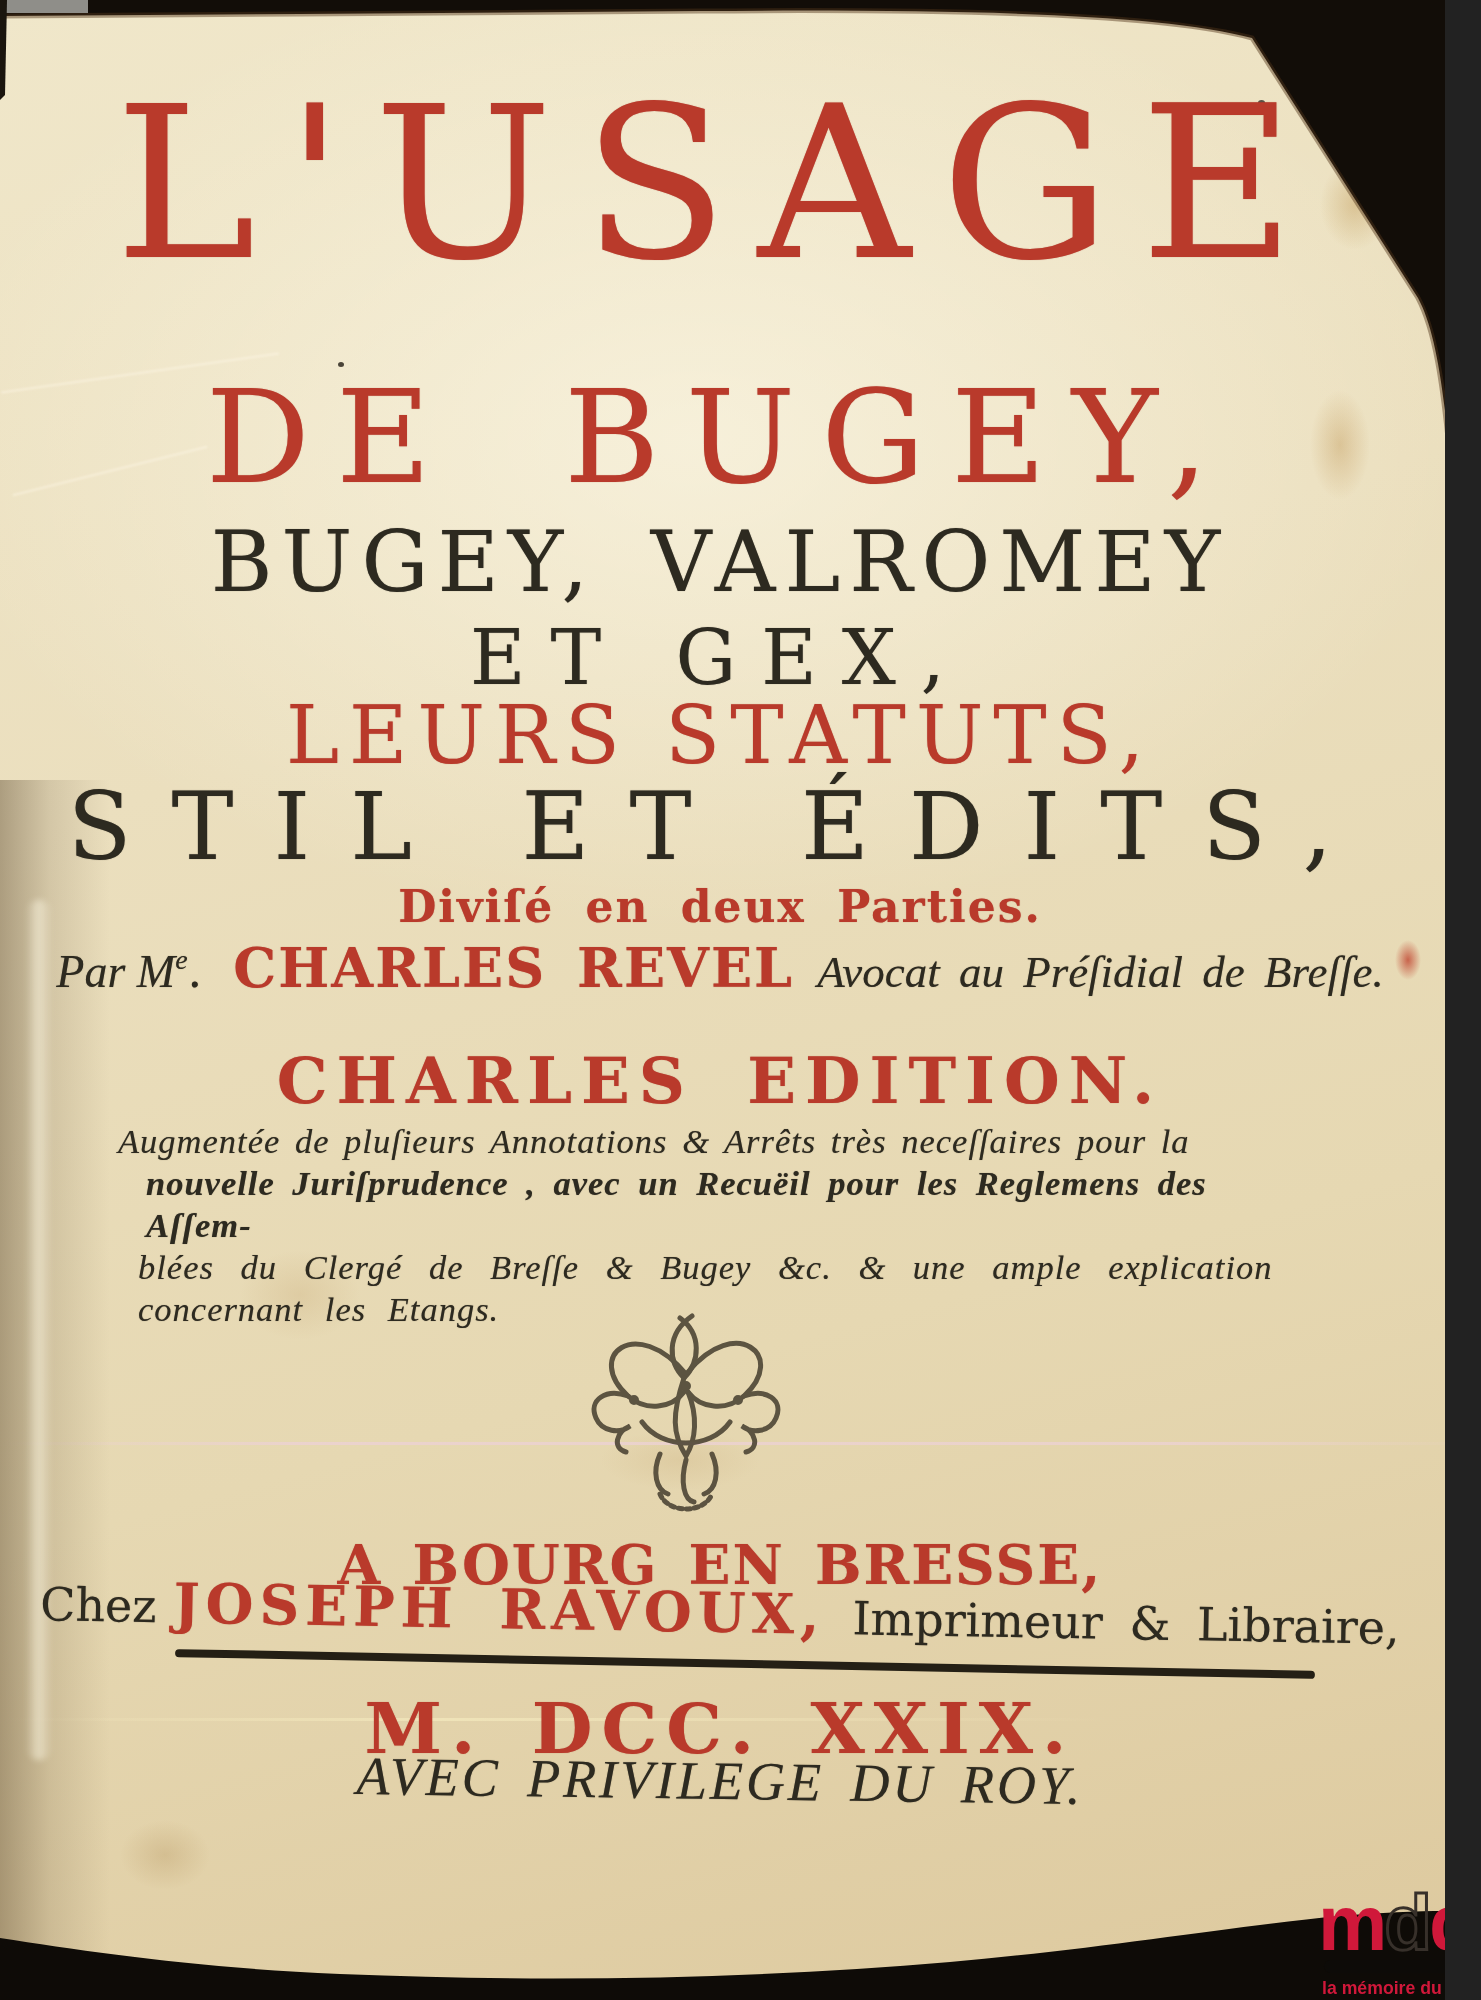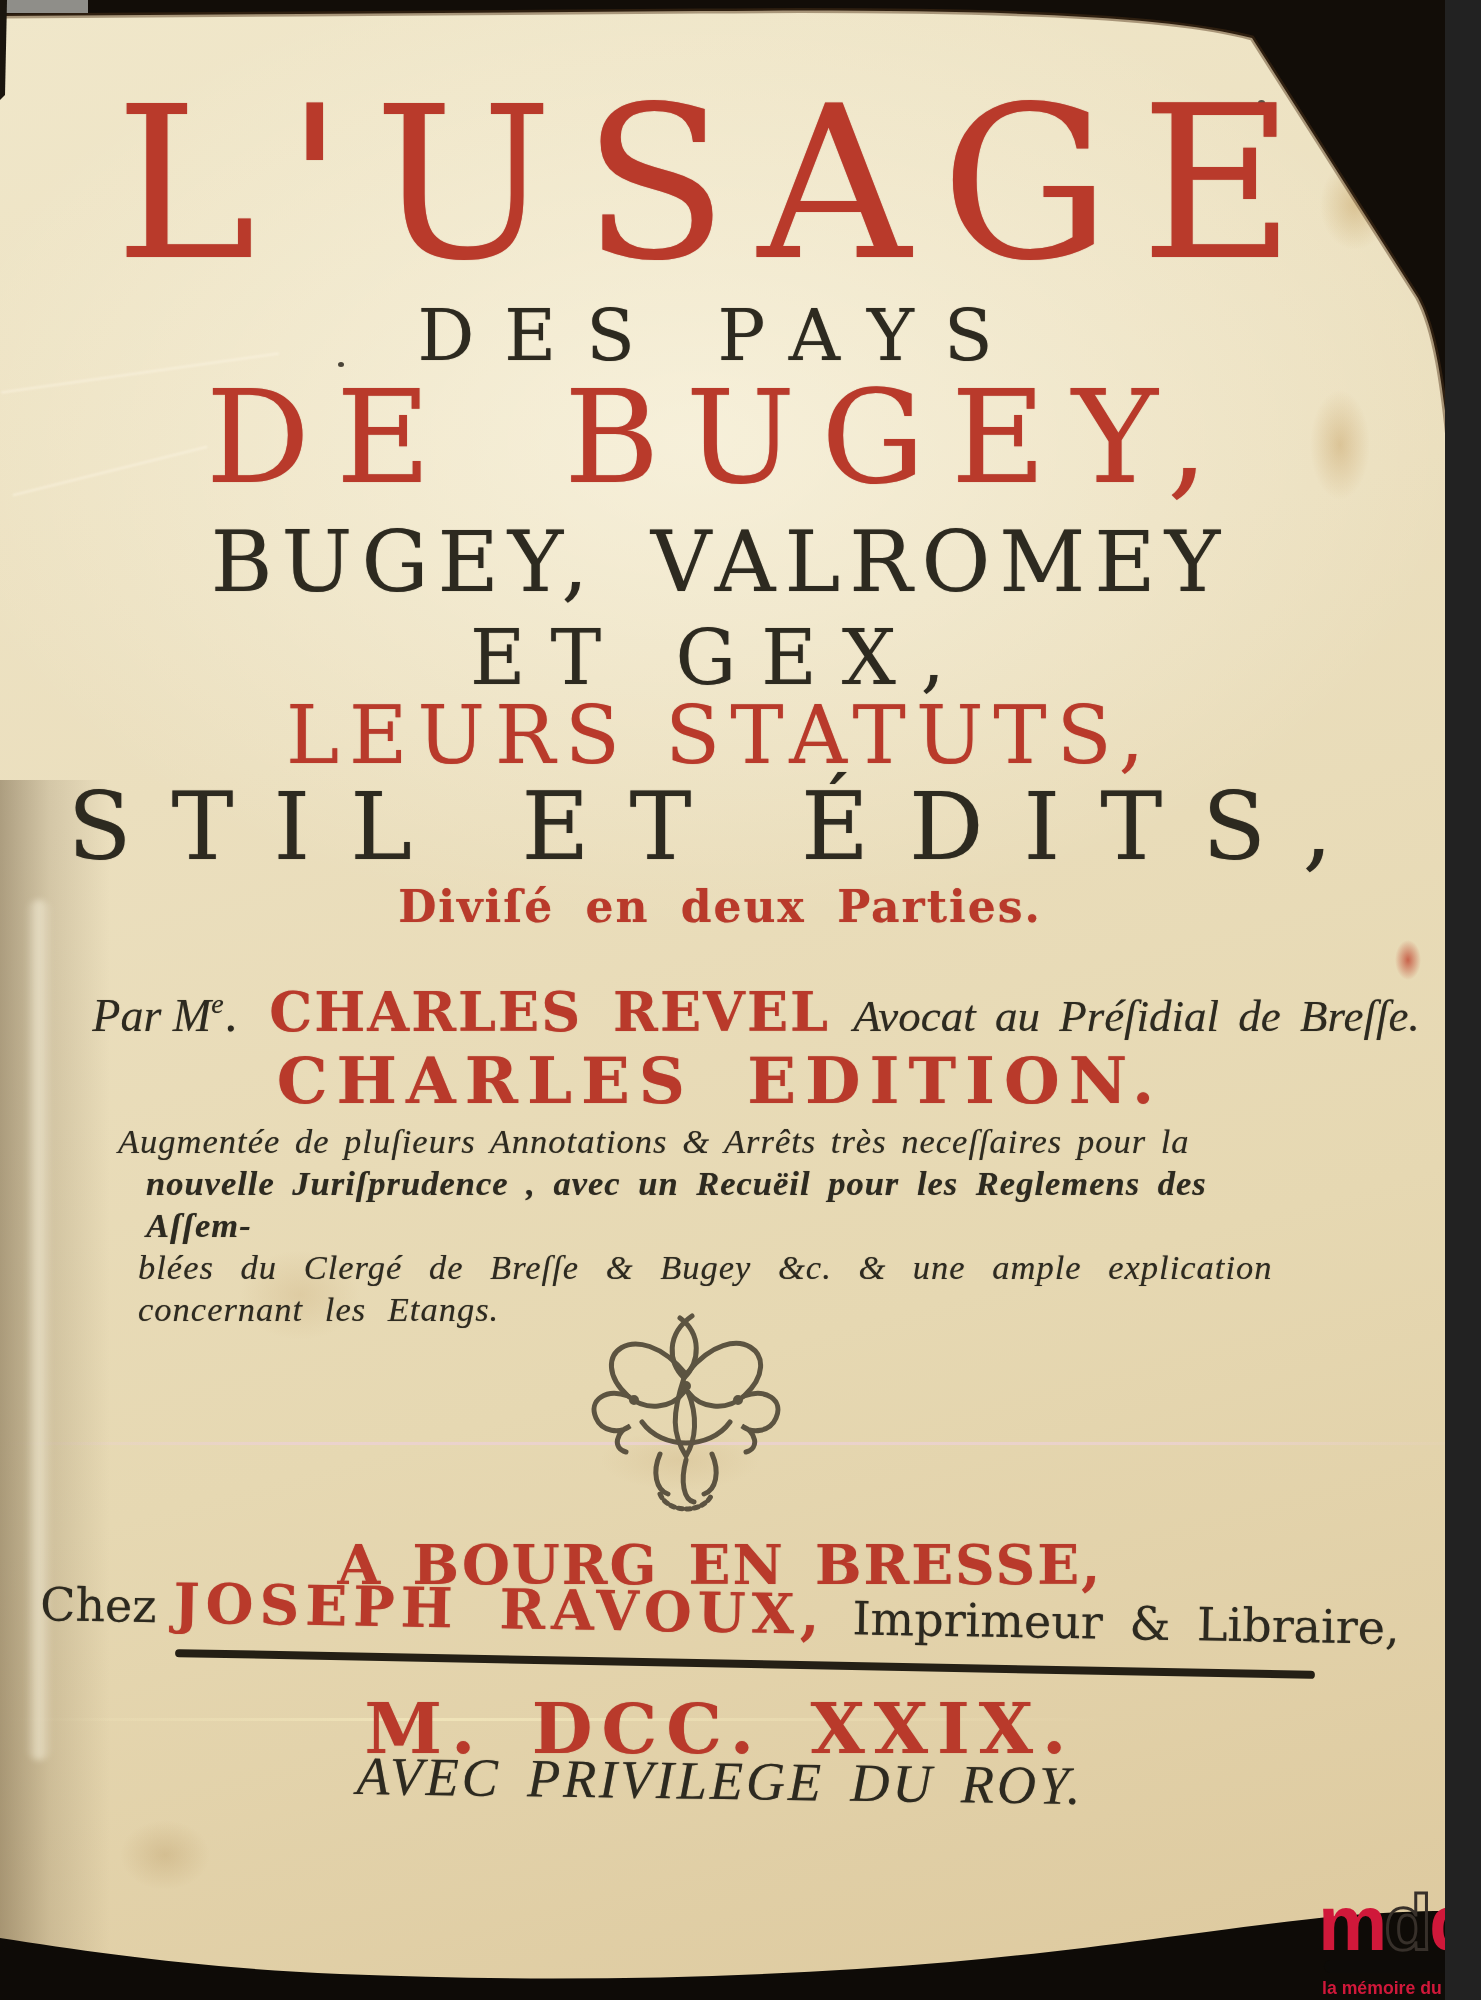--- a/index.html
+++ b/index.html
@@ -51,35 +51,34 @@
   <div class="crease" style="top:1442px;background:linear-gradient(to right,rgba(232,205,205,.0),rgba(236,210,210,.85) 20%,rgba(236,210,210,.8) 80%,rgba(232,205,205,0));"></div>
   <div class="crease" style="top:1718px;background:linear-gradient(to right,rgba(240,230,180,.0),rgba(244,234,190,.7) 30%,rgba(244,234,190,0) 75%);"></div>
   <div class="wrinkle" style="left:0;top:372px;width:280px;transform:rotate(-8deg);"></div>
   <div class="wrinkle" style="left:10px;top:470px;width:200px;transform:rotate(-14deg);"></div>
 
   <div class="gutter"></div>
   <div class="gutter-hi"></div>
 
   <div class="line red" style="top:78px;font-size:212px;letter-spacing:30px;">L'USAGE</div>
 
-  <div class="line blk" style="top:300px;font-size:71px;letter-spacing:30px;">DES PAYS</div>
 
   <div class="line red" style="top:372px;font-size:130px;letter-spacing:26px;word-spacing:40px;">DE BUGEY,</div>
 
   <div class="line blk" style="top:620px;font-size:76px;letter-spacing:25px;">ET GEX,</div>
 
   <div class="line blk" style="top:520px;font-size:84px;letter-spacing:9px;word-spacing:18px;">BUGEY, VALROMEY</div>
 
   <div class="line red" style="top:696px;font-size:80px;letter-spacing:10px;">LEURS STATUTS,</div>
 
   <div class="line blk" style="top:781px;font-size:93px;letter-spacing:40px;">STIL ET ÉDITS,</div>
 
   <div class="line red" style="top:885px;font-size:44px;font-weight:bold;letter-spacing:2px;word-spacing:14px;">Diviſé en deux Parties.</div>
 
-  <div class="line" style="top:985px;margin-left:36px;">
+  <div class="line" style="top:941px;">
     <span class="blk ital" style="font-size:46px;">Par M</span><span class="blk ital" style="font-size:28px;vertical-align:18px;">e</span><span class="blk" style="font-size:46px;">.</span>
     <span class="red" style="font-size:54px;font-weight:bold;letter-spacing:2px;word-spacing:10px;margin:0 18px 0 26px;">CHARLES REVEL</span>
     <span class="blk ital" style="font-size:45px;word-spacing:8px;">Avocat au Préſidial de Breſſe.</span>
   </div>
 
   <div class="line red" style="top:1049px;font-size:64px;font-weight:bold;letter-spacing:9px;word-spacing:22px;">CHARLES EDITION.</div>
 
   <div class="abs blk ital" style="left:118px;top:1120px;width:1210px;font-size:34.5px;line-height:42px;letter-spacing:1px;">
     <div style="word-spacing:5px;">Augmentée de pluſieurs Annotations &amp; Arrêts très neceſſaires pour la</div>
     <div style="margin-left:28px;word-spacing:8px;font-weight:bold;">nouvelle Juriſprudence , avec un Recuëil pour les Reglemens des Aſſem-</div>

